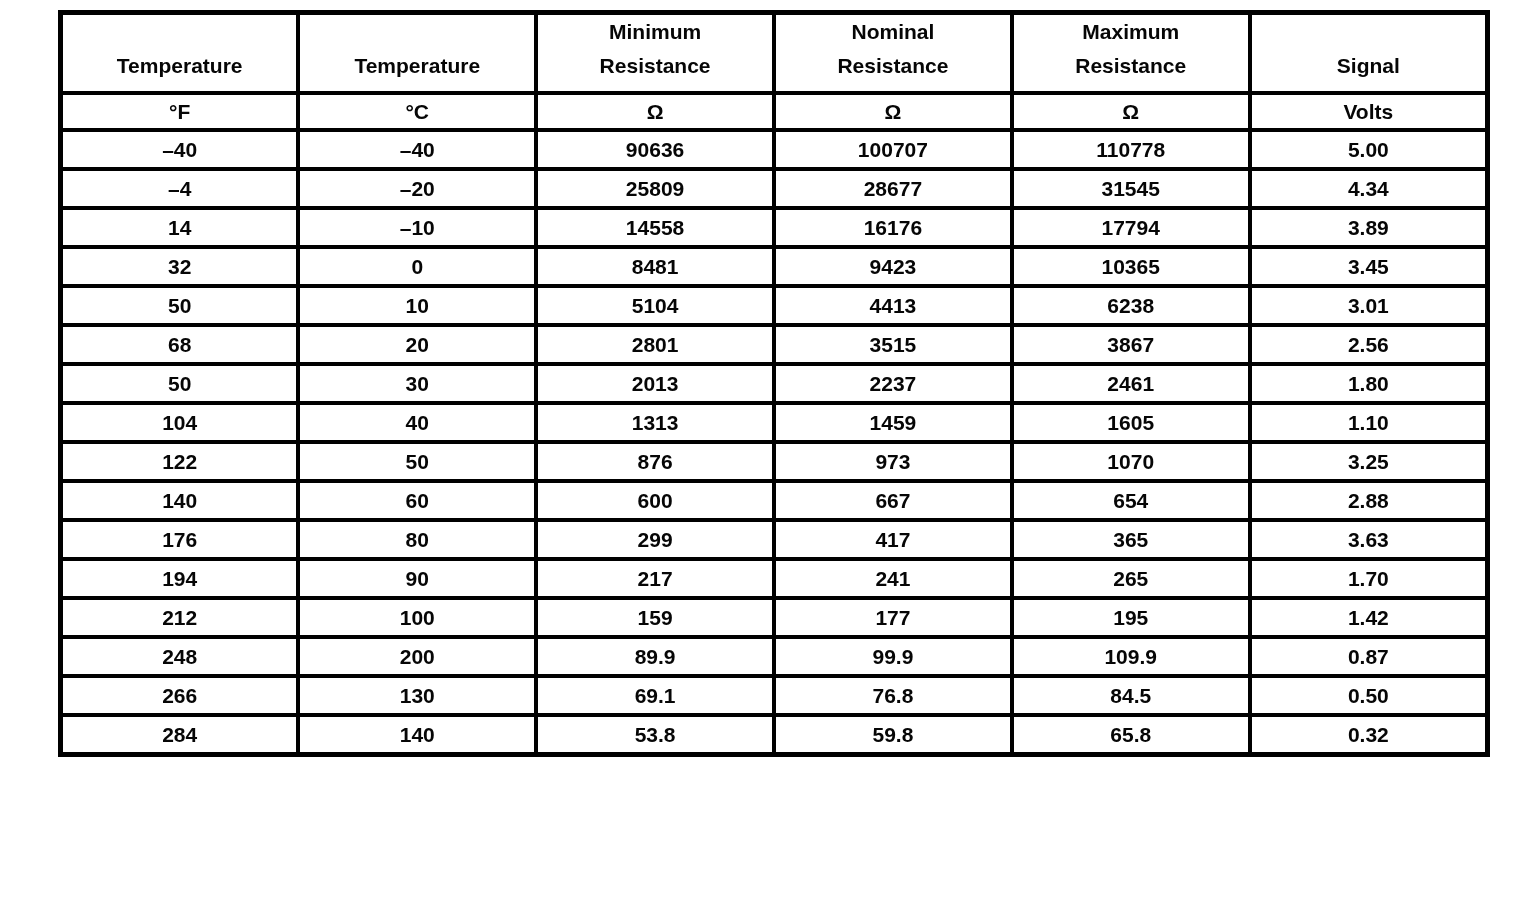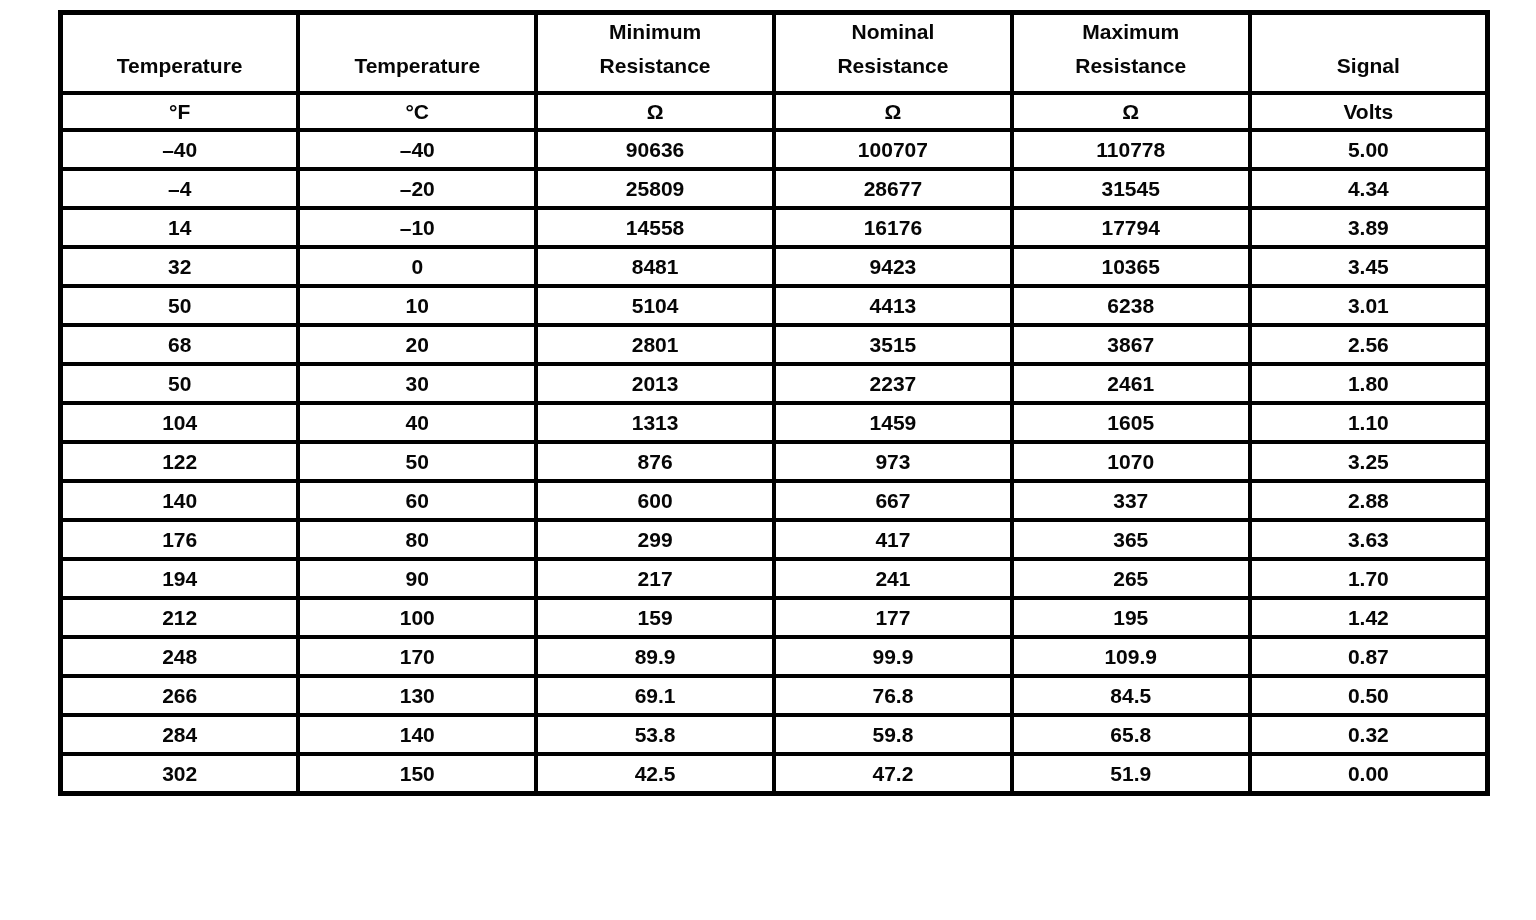--- a/index.html
+++ b/index.html
@@ -159,21 +159,21 @@
           <td>876</td>
           <td>973</td>
           <td>1070</td>
           <td>3.25</td>
         </tr>
         <tr>
           <td>140</td>
           <td>60</td>
           <td>600</td>
           <td>667</td>
-          <td>337</td>
+          <td>654</td>
           <td>2.88</td>
         </tr>
         <tr>
           <td>176</td>
           <td>80</td>
           <td>299</td>
           <td>417</td>
           <td>365</td>
           <td>3.63</td>
         </tr>
@@ -188,21 +188,21 @@
         <tr>
           <td>212</td>
           <td>100</td>
           <td>159</td>
           <td>177</td>
           <td>195</td>
           <td>1.42</td>
         </tr>
         <tr>
           <td>248</td>
-          <td>170</td>
+          <td>200</td>
           <td>89.9</td>
           <td>99.9</td>
           <td>109.9</td>
           <td>0.87</td>
         </tr>
         <tr>
           <td>266</td>
           <td>130</td>
           <td>69.1</td>
           <td>76.8</td>
@@ -210,23 +210,15 @@
           <td>0.50</td>
         </tr>
         <tr>
           <td>284</td>
           <td>140</td>
           <td>53.8</td>
           <td>59.8</td>
           <td>65.8</td>
           <td>0.32</td>
         </tr>
-        <tr>
-          <td>302</td>
-          <td>150</td>
-          <td>42.5</td>
-          <td>47.2</td>
-          <td>51.9</td>
-          <td>0.00</td>
-        </tr>
       </tbody>
   </table>
 </div>
 
 </body></html>

